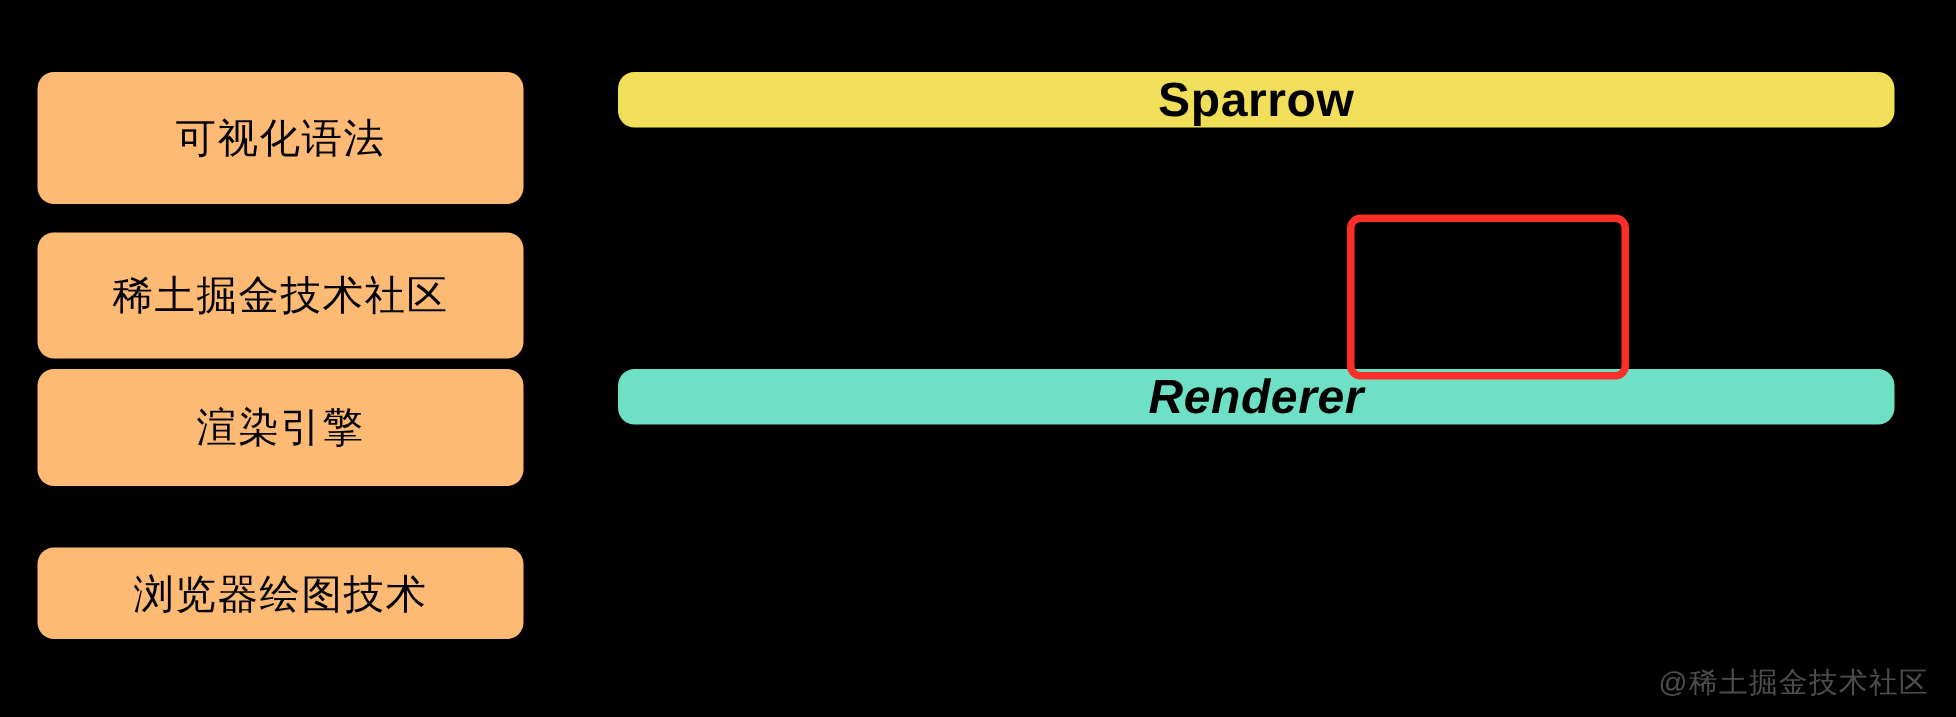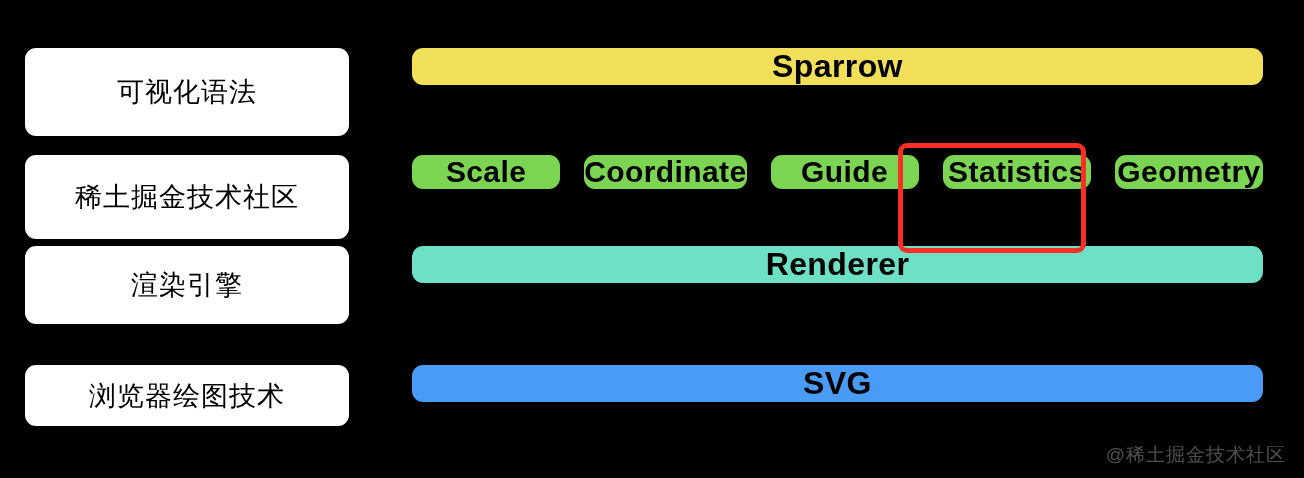--- a/index.html
+++ b/index.html
@@ -38,21 +38,21 @@
   .row-2 { top: 155px; height: 84px; }
   .row-3 { top: 246px; height: 78px; }
   .row-4 { top: 365px; height: 61px; }
 
   
   .label-box {
     position: absolute;
     left: 25px;
     width: 324px;
     height: 100%;
-    background: #ffffff;
+    background: #fdba74;
     border-radius: 11px;
     display: flex;
     align-items: center;
     justify-content: center;
     color: #000000;
     font-size: 27px;
     font-weight: 500;
     letter-spacing: 1px;
   }
 
@@ -77,21 +77,21 @@
     color: #000000;
     font-size: 31px;
     font-weight: 600;
     letter-spacing: 0.4px;
   }
 
   .bar.full { font-size: 32px; font-weight: 700; }
 
   .bar-yellow { background: #f2df59; }
   .bar-green  { background: #7bd553; }
-  .bar-teal   { background: #6ee0c5; }
+  .bar-teal   { background: #6ee0c5; font-style: italic; }
   .bar-blue   { background: #4a9bf5; }
 
   
   .stack-area.modules .bar { flex: 1 1 0; font-size: 30px; font-weight: 600; }
 
   
   #highlight-box {
     position: absolute;
     left: 898px;
     top: 143px;
@@ -122,40 +122,30 @@
 
   <div class="row row-1">
     <div class="label-box">可视化语法</div>
     <div class="stack-area">
       <div class="bar bar-yellow full">Sparrow</div>
     </div>
   </div>
 
   <div class="row row-2">
     <div class="label-box">稀土掘金技术社区</div>
-    <div class="stack-area modules">
-      <div class="bar bar-green">Scale</div>
-      <div class="bar bar-green">Coordinate</div>
-      <div class="bar bar-green">Guide</div>
-      <div class="bar bar-green">Statistics</div>
-      <div class="bar bar-green">Geometry</div>
-    </div>
   </div>
 
   <div class="row row-3">
     <div class="label-box">渲染引擎</div>
     <div class="stack-area">
       <div class="bar bar-teal full">Renderer</div>
     </div>
   </div>
 
   <div class="row row-4">
     <div class="label-box">浏览器绘图技术</div>
-    <div class="stack-area">
-      <div class="bar bar-blue full">SVG</div>
-    </div>
   </div>
 
   <div id="highlight-box"></div>
 
   <div id="watermark">@稀土掘金技术社区</div>
 
 </div>
 
 </body></html>

